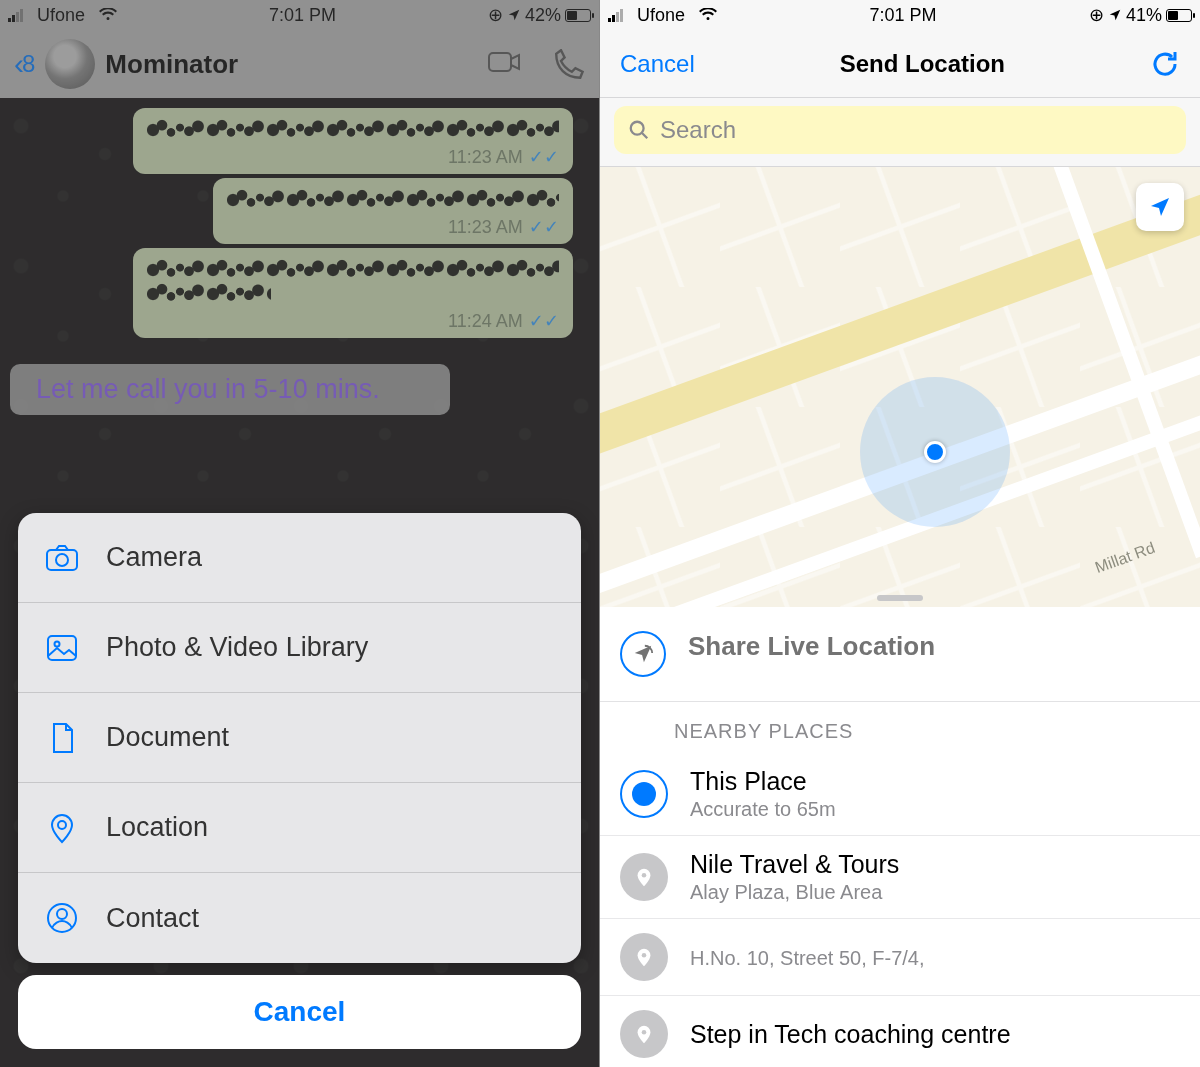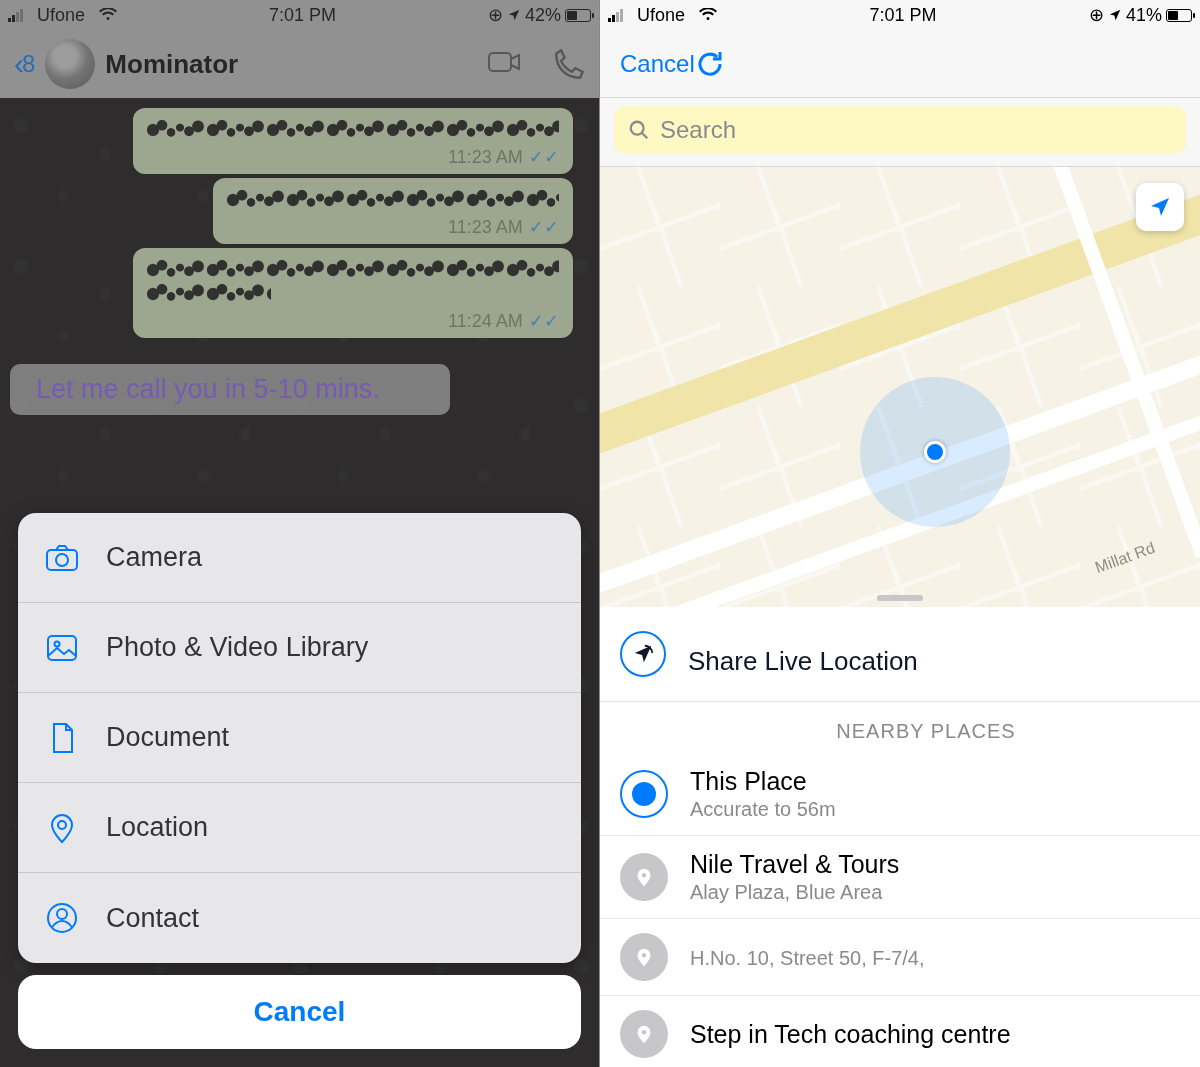--- a/index.html
+++ b/index.html
@@ -86,23 +86,23 @@
   linear-gradient(-20deg, transparent 48%, #fff 49% 51%, transparent 52%);
   background-size:120px 120px; opacity:.5;}
 .me{ position:absolute; top:210px; left:260px; width:150px; height:150px; border-radius:50%; background:rgba(0,122,255,.15);}
 .me .dot{ position:absolute;top:50%;left:50%;width:22px;height:22px;border-radius:50%;background:#007aff;border:3px solid #fff;transform:translate(-50%,-50%);box-shadow:0 0 4px rgba(0,0,0,.3);}
 .locbtn{ position:absolute; top:16px; right:16px; width:48px; height:48px; background:#fff; border-radius:10px; box-shadow:0 2px 6px rgba(0,0,0,.2); display:flex; align-items:center; justify-content:center; color:#007aff;}
 .road-label{position:absolute;bottom:40px;right:44px;font-size:16px;color:#8c8c7e;transform:rotate(-20deg);}
 .grabber{ position:absolute; bottom:6px; left:50%; transform:translateX(-50%); width:46px; height:6px; border-radius:3px; background:#c7c7c9;}
 
 
 .panel{ background:#fff;}
-.share-live{ display:flex; align-items:flex-end; gap:22px; padding:24px 20px; color:#0f172a; font-size:26px; font-weight:400; border-bottom:1px solid #e2e2e4;}
+.share-live{ display:flex; align-items:flex-start; gap:22px; padding:24px 20px; color:#737373; font-size:26px; font-weight:700; border-bottom:1px solid #e2e2e4;}
 .circ{ width:46px; height:46px; border:2px solid #007aff; border-radius:50%; display:flex; align-items:center; justify-content:center;}
-.section-hdr{ padding:18px 22px 10px 74px; font-size:20px; color:#8a8a8e; letter-spacing:1px;text-align:center;}
+.section-hdr{ padding:18px 22px 10px 74px; font-size:20px; color:#8a8a8e; letter-spacing:1px;}
 .place{ display:flex; align-items:center; gap:22px; padding:14px 20px; border-bottom:1px solid #e8e8ea;}
 .place:first-of-type{border-top:1px solid #e8e8ea;}
 .place .pic{ width:48px;height:48px;border-radius:50%; display:flex;align-items:center;justify-content:center;}
 .pic.sel{ border:2.5px solid #007aff; }
 .pic.sel .inner{ width:24px;height:24px;border-radius:50%;background:#007aff;}
 .pic.gray{ background:#c7c7c9; color:#fff;}
 .place .txt .t{ font-size:25px; color:#000;}
 .place .txt .s{ font-size:20px; color:#8a8a8e; margin-top:2px;}
 
 svg{display:block;}
@@ -260,20 +260,21 @@
       </span>
       <span>41%</span>
       <span class="batt">
           <span class="fill" style="width:41%"></span>
         </span>
     </div>
   </div>
 
   <div class="rnav">
     <span class="cancel">Cancel</span>
+    <span class="title">Send Location</span>
     <span class="refresh">
       <svg viewBox="0 0 30 30" fill="none" stroke="currentColor" stroke-width="3">
           <path d="M25 15a10 10 0 11-3-7"></path>
           <path d="M25 3v7h-7"></path>
         </svg>
     </span>
   </div>
 
   <div class="searchbar-wrap">
     <div class="searchbar">
@@ -317,21 +318,21 @@
       <span>Share Live Location</span>
     </div>
     <div class="section-hdr">NEARBY PLACES</div>
 
     <div class="place">
       <div class="pic sel">
           <div class="inner"></div>
         </div>
       <div class="txt">
           <div class="t">This Place</div>
-          <div class="s">Accurate to 56m</div>
+          <div class="s">Accurate to 65m</div>
         </div>
     </div>
     <div class="place">
       <div class="pic gray">
           <svg width="22" height="22" viewBox="0 0 24 24" fill="currentColor">
             <path d="M12 22s7-7 7-12a7 7 0 10-14 0c0 5 7 12 7 12z"></path>
             <circle cx="12" cy="10" r="2.5" fill="#c7c7c9"></circle>
           </svg>
         </div>
       <div class="txt">

